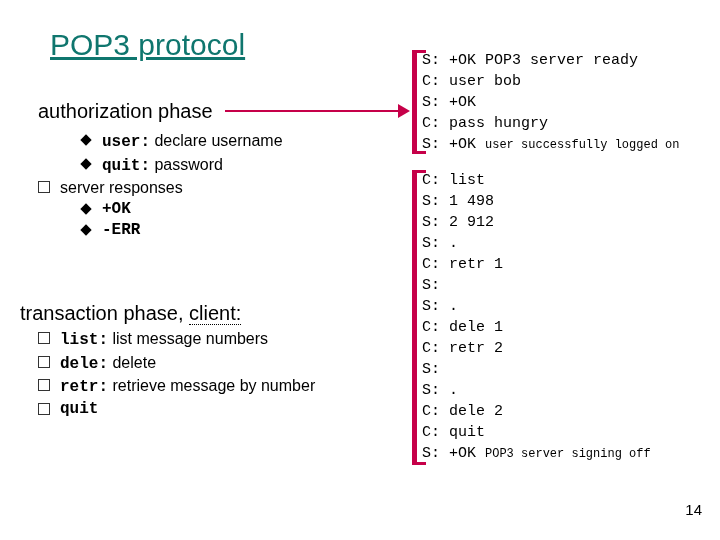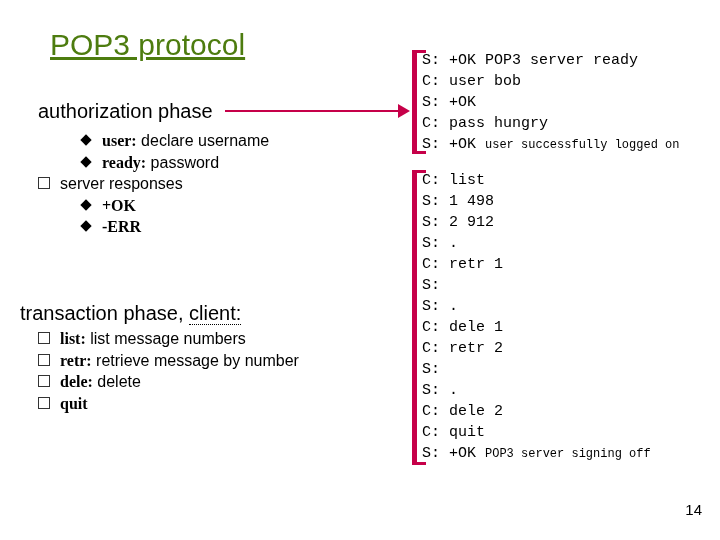--- a/index.html
+++ b/index.html
@@ -11,21 +11,21 @@
     background: #fff;
     position: relative;
     overflow: hidden;
   }
   .title {
     position: absolute;
     left: 50px;
     top: 28px;
     font-size: 30px;
     text-decoration: underline;
-    color: #4d7c0f;
+    color: #0f766e;
   }
   .heading {
     font-size: 20px;
     color: #000000;
     position: absolute;
   }
   #auth-heading { left: 38px; top: 100px; }
   #trans-heading { left: 20px; top: 302px; }
   .left-col {
     position: absolute;
@@ -47,21 +47,21 @@
   }
   .diamond {
     display: inline-block;
     width: 8px; height: 8px;
     transform: rotate(45deg);
     background: #000;
     margin: 6px 12px 0 0;
     flex: 0 0 8px;
   }
   .sub { padding-left: 44px; }
-  .mono { font-family: Liberation Serif, serif; font-weight: bold; }
+  .mono { font-family: Liberation Mono, monospace; font-weight: bold; }
   .client-word { border-bottom: 1px dotted #000; }
   .code-block {
     position: absolute;
     font-family: "Courier New", monospace;
     font-size: 15px;
     font-weight: normal;
     line-height: 1.4;
     white-space: pre;
   }
   #code1 { left: 422px; top: 50px; }
@@ -117,21 +117,21 @@
 <div class="arrow-line"></div>
 <div class="arrow-head"></div>
 
 <div class="left-col" id="auth-block">
   <div class="sub row">
       <span class="diamond"></span>
       <span><span class="mono">user:</span><span> declare username</span></span>
     </div>
   <div class="sub row">
       <span class="diamond"></span>
-      <span><span class="mono">ready:</span><span> password</span></span>
+      <span><span class="mono">quit:</span><span> password</span></span>
     </div>
   <div class="row">
       <span class="sqbox"></span>
       <span>server responses</span>
     </div>
   <div class="sub row">
       <span class="diamond"></span>
       <span class="mono">+OK</span>
     </div>
   <div class="sub row">
@@ -144,25 +144,25 @@
   <span>transaction phase, </span><span class="client-word">client:</span>
 </div>
 
 <div class="left-col" id="trans-block">
   <div class="row">
       <span class="sqbox"></span>
       <span><span class="mono">list:</span><span> list message numbers</span></span>
     </div>
   <div class="row">
       <span class="sqbox"></span>
-      <span><span class="mono">retr:</span><span> retrieve message by number</span></span>
+      <span><span class="mono">dele:</span><span> delete</span></span>
     </div>
   <div class="row">
       <span class="sqbox"></span>
-      <span><span class="mono">dele:</span><span> delete</span></span>
+      <span><span class="mono">retr:</span><span> retrieve message by number</span></span>
     </div>
   <div class="row">
       <span class="sqbox"></span>
       <span class="mono">quit</span>
     </div>
 </div>
 
 <div class="bar" id="bar1"></div>
 <div class="bar-cap" id="cap1t"></div>
 <div class="bar-cap" id="cap1b"></div>

